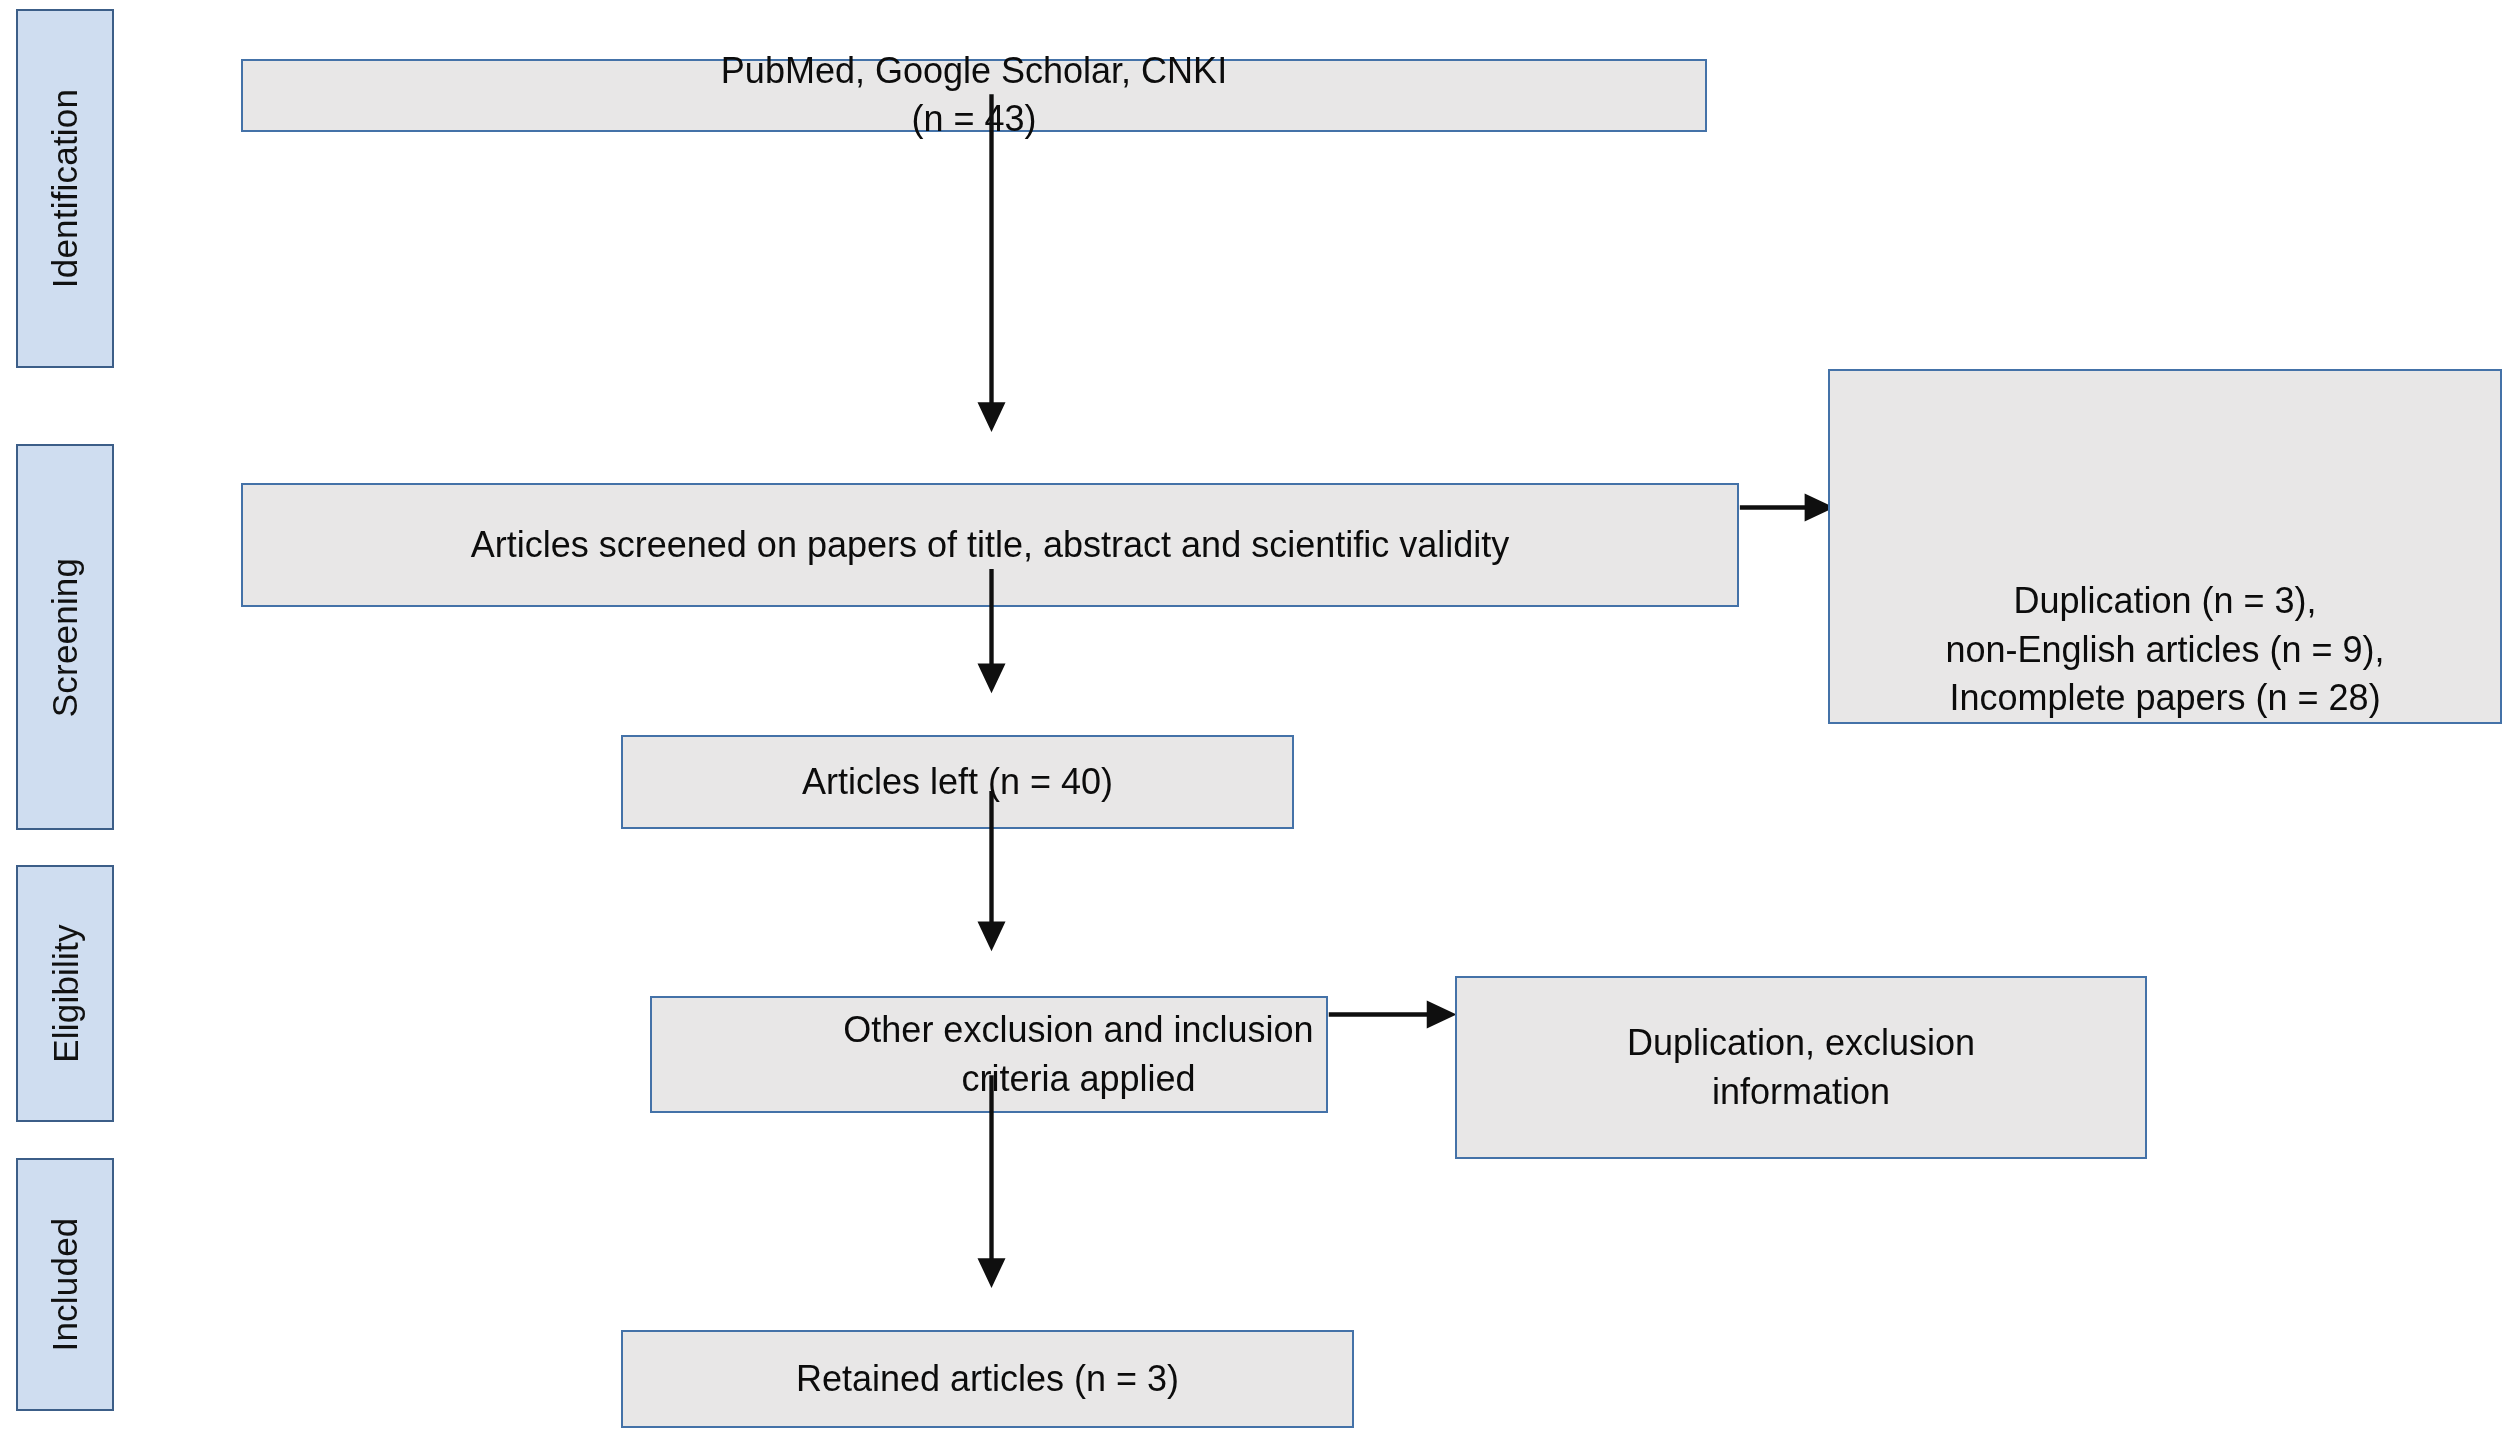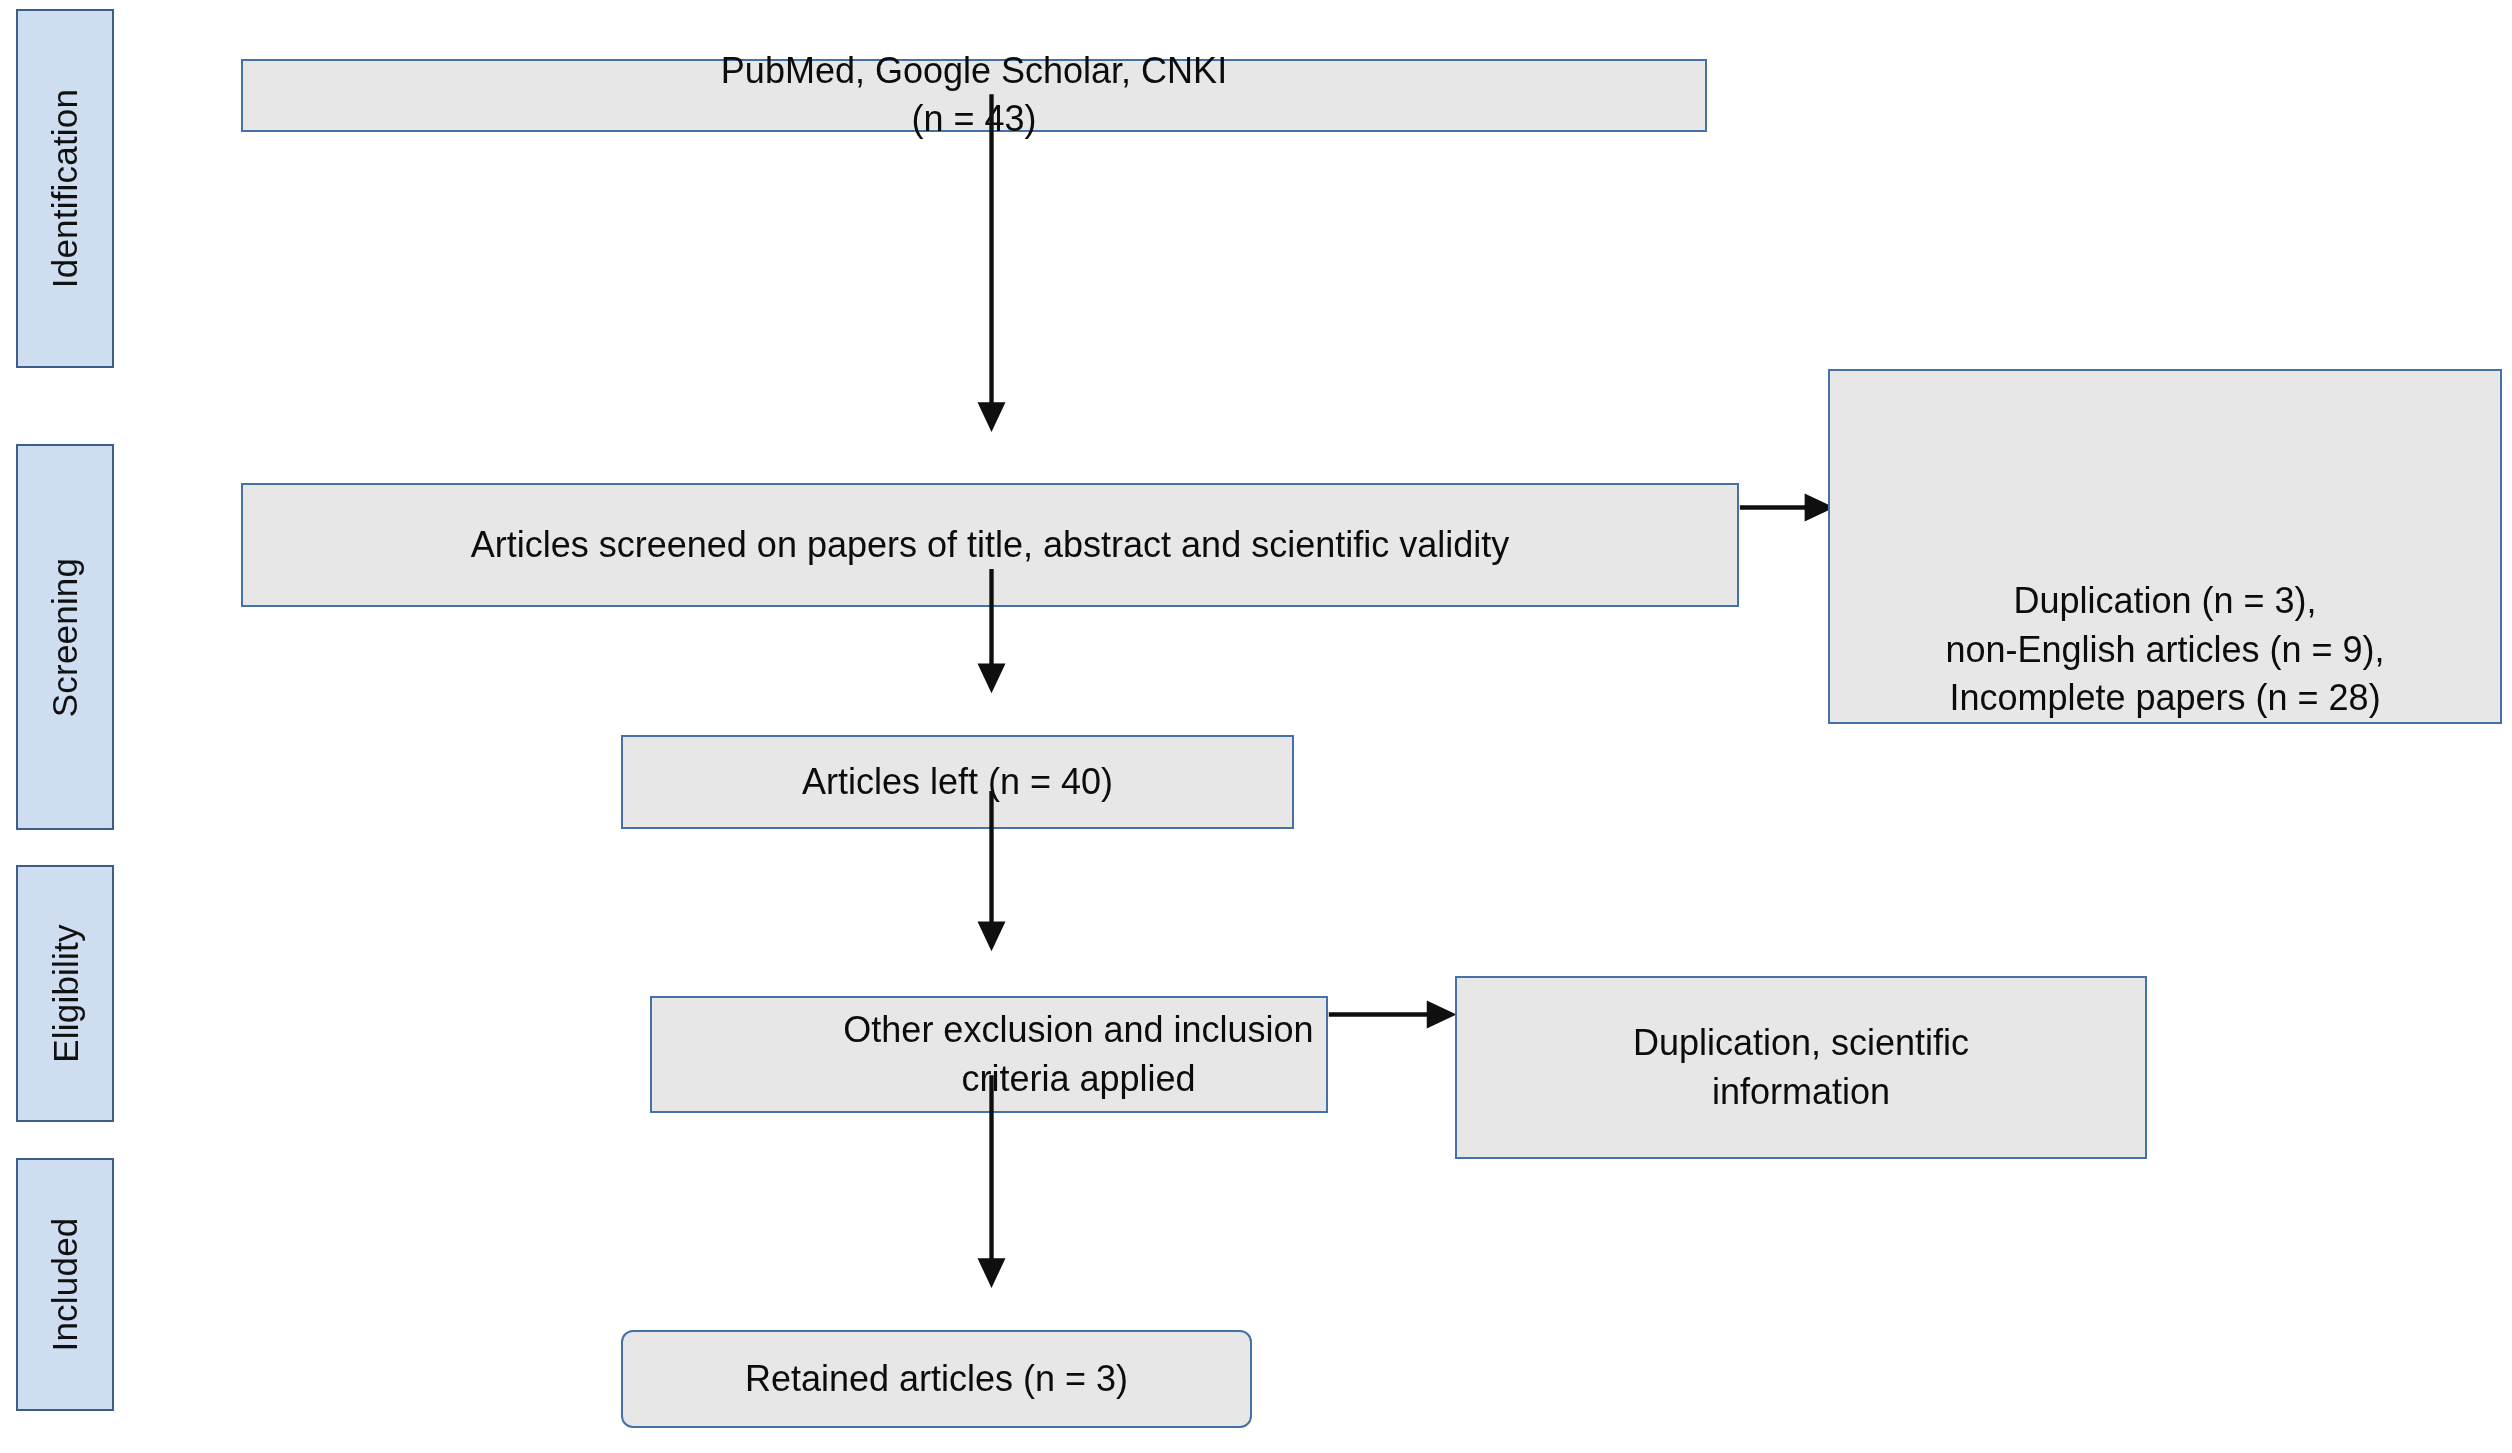--- a/index.html
+++ b/index.html
@@ -151,29 +151,29 @@
   </div>
 
   <div class="connector" style="left:1328px; top:997px; width:131px; height:35px;">
     <svg width="131" height="35" viewBox="0 0 148 40" aria-hidden="true">
       <line class="conn-line" x1="0" y1="20" x2="118" y2="20"></line>
       <polygon class="conn-head" points="146,20 112,4 112,36"></polygon>
     </svg>
   </div>
 
   <div class="flow-box" style="left:1455px; top:937px; width:692px; height:183px;">
-    <span class="box-text">Duplication, scientific
+    <span class="box-text">Duplication, exclusion
 information</span>
   </div>
 
   <div class="connector" style="left:974px; top:1074px; width:35px; height:217px;">
     <svg width="35" height="217" viewBox="0 0 40 245" aria-hidden="true">
       <line class="conn-line" x1="20" y1="0" x2="20" y2="217"></line>
       <polygon class="conn-head" points="20,243 4,209 36,209"></polygon>
     </svg>
   </div>
 
-  <div class="flow-box" style="left:621px; top:1291px; width:631px; height:98px;border-radius:12px;">
+  <div class="flow-box" style="left:621px; top:1291px; width:733px; height:98px;">
     <span class="box-text">Retained articles (n = 3)</span>
   </div>
 
 </div>
 
 
 </body></html>

